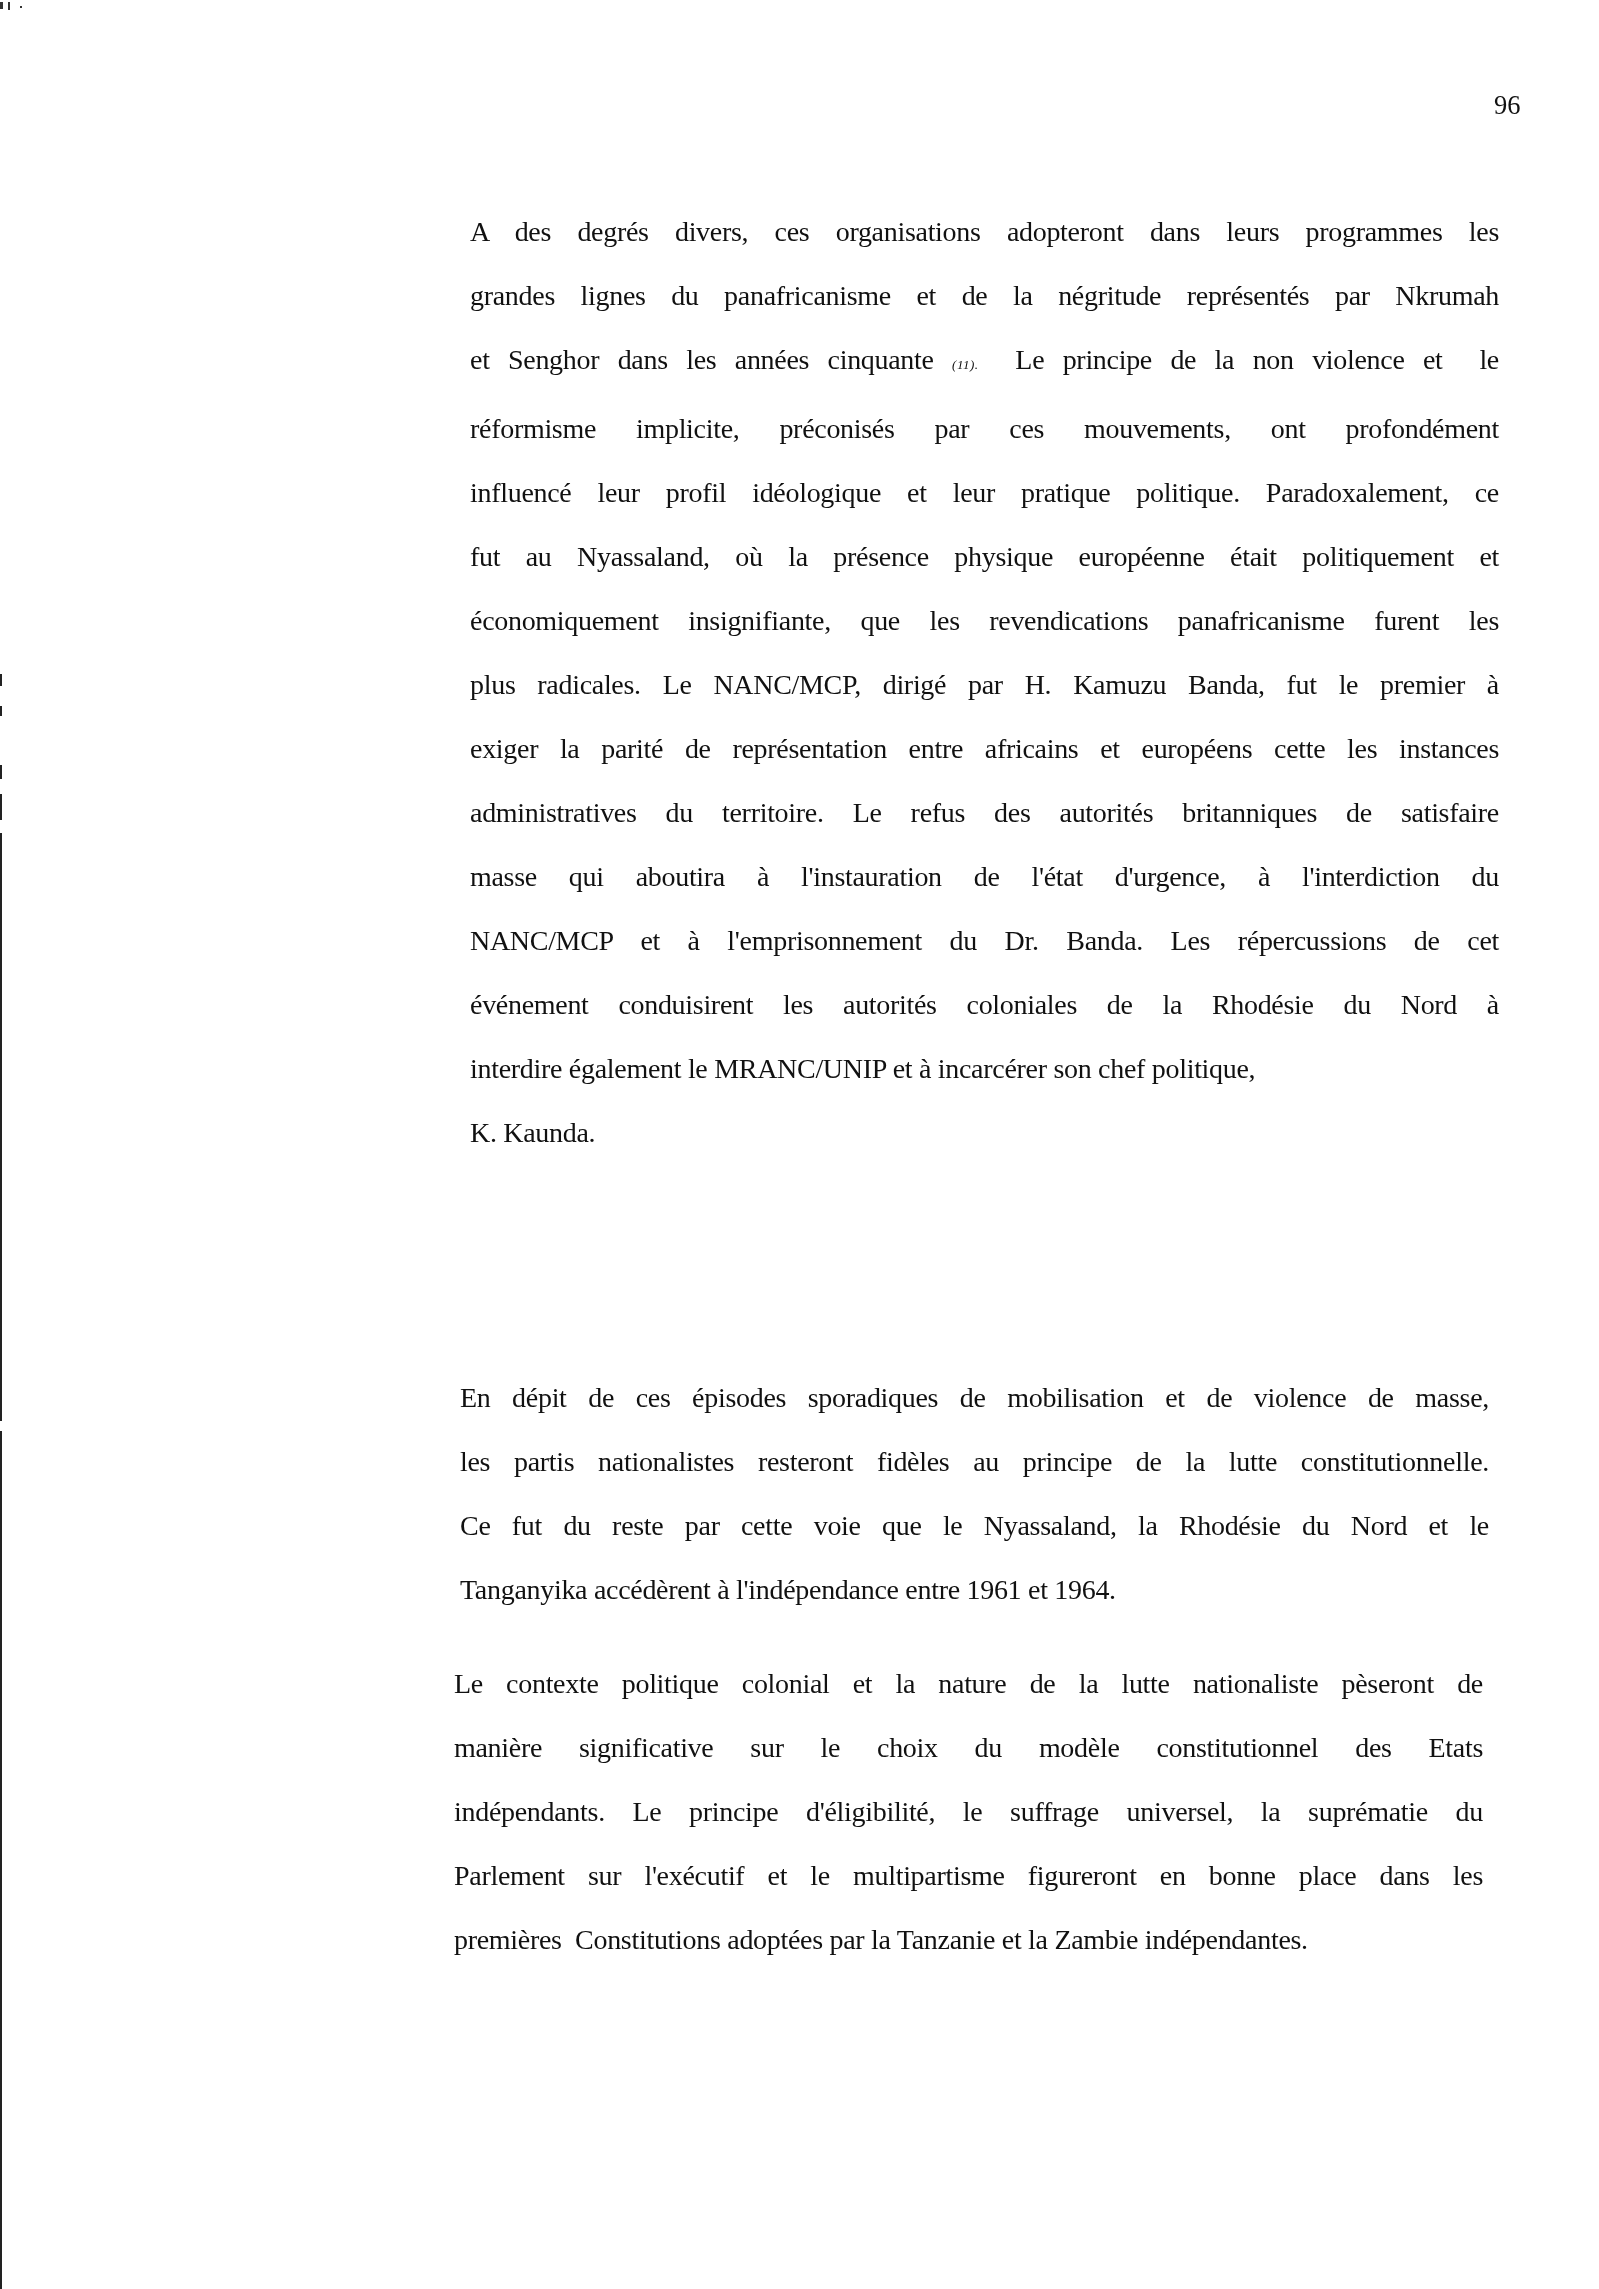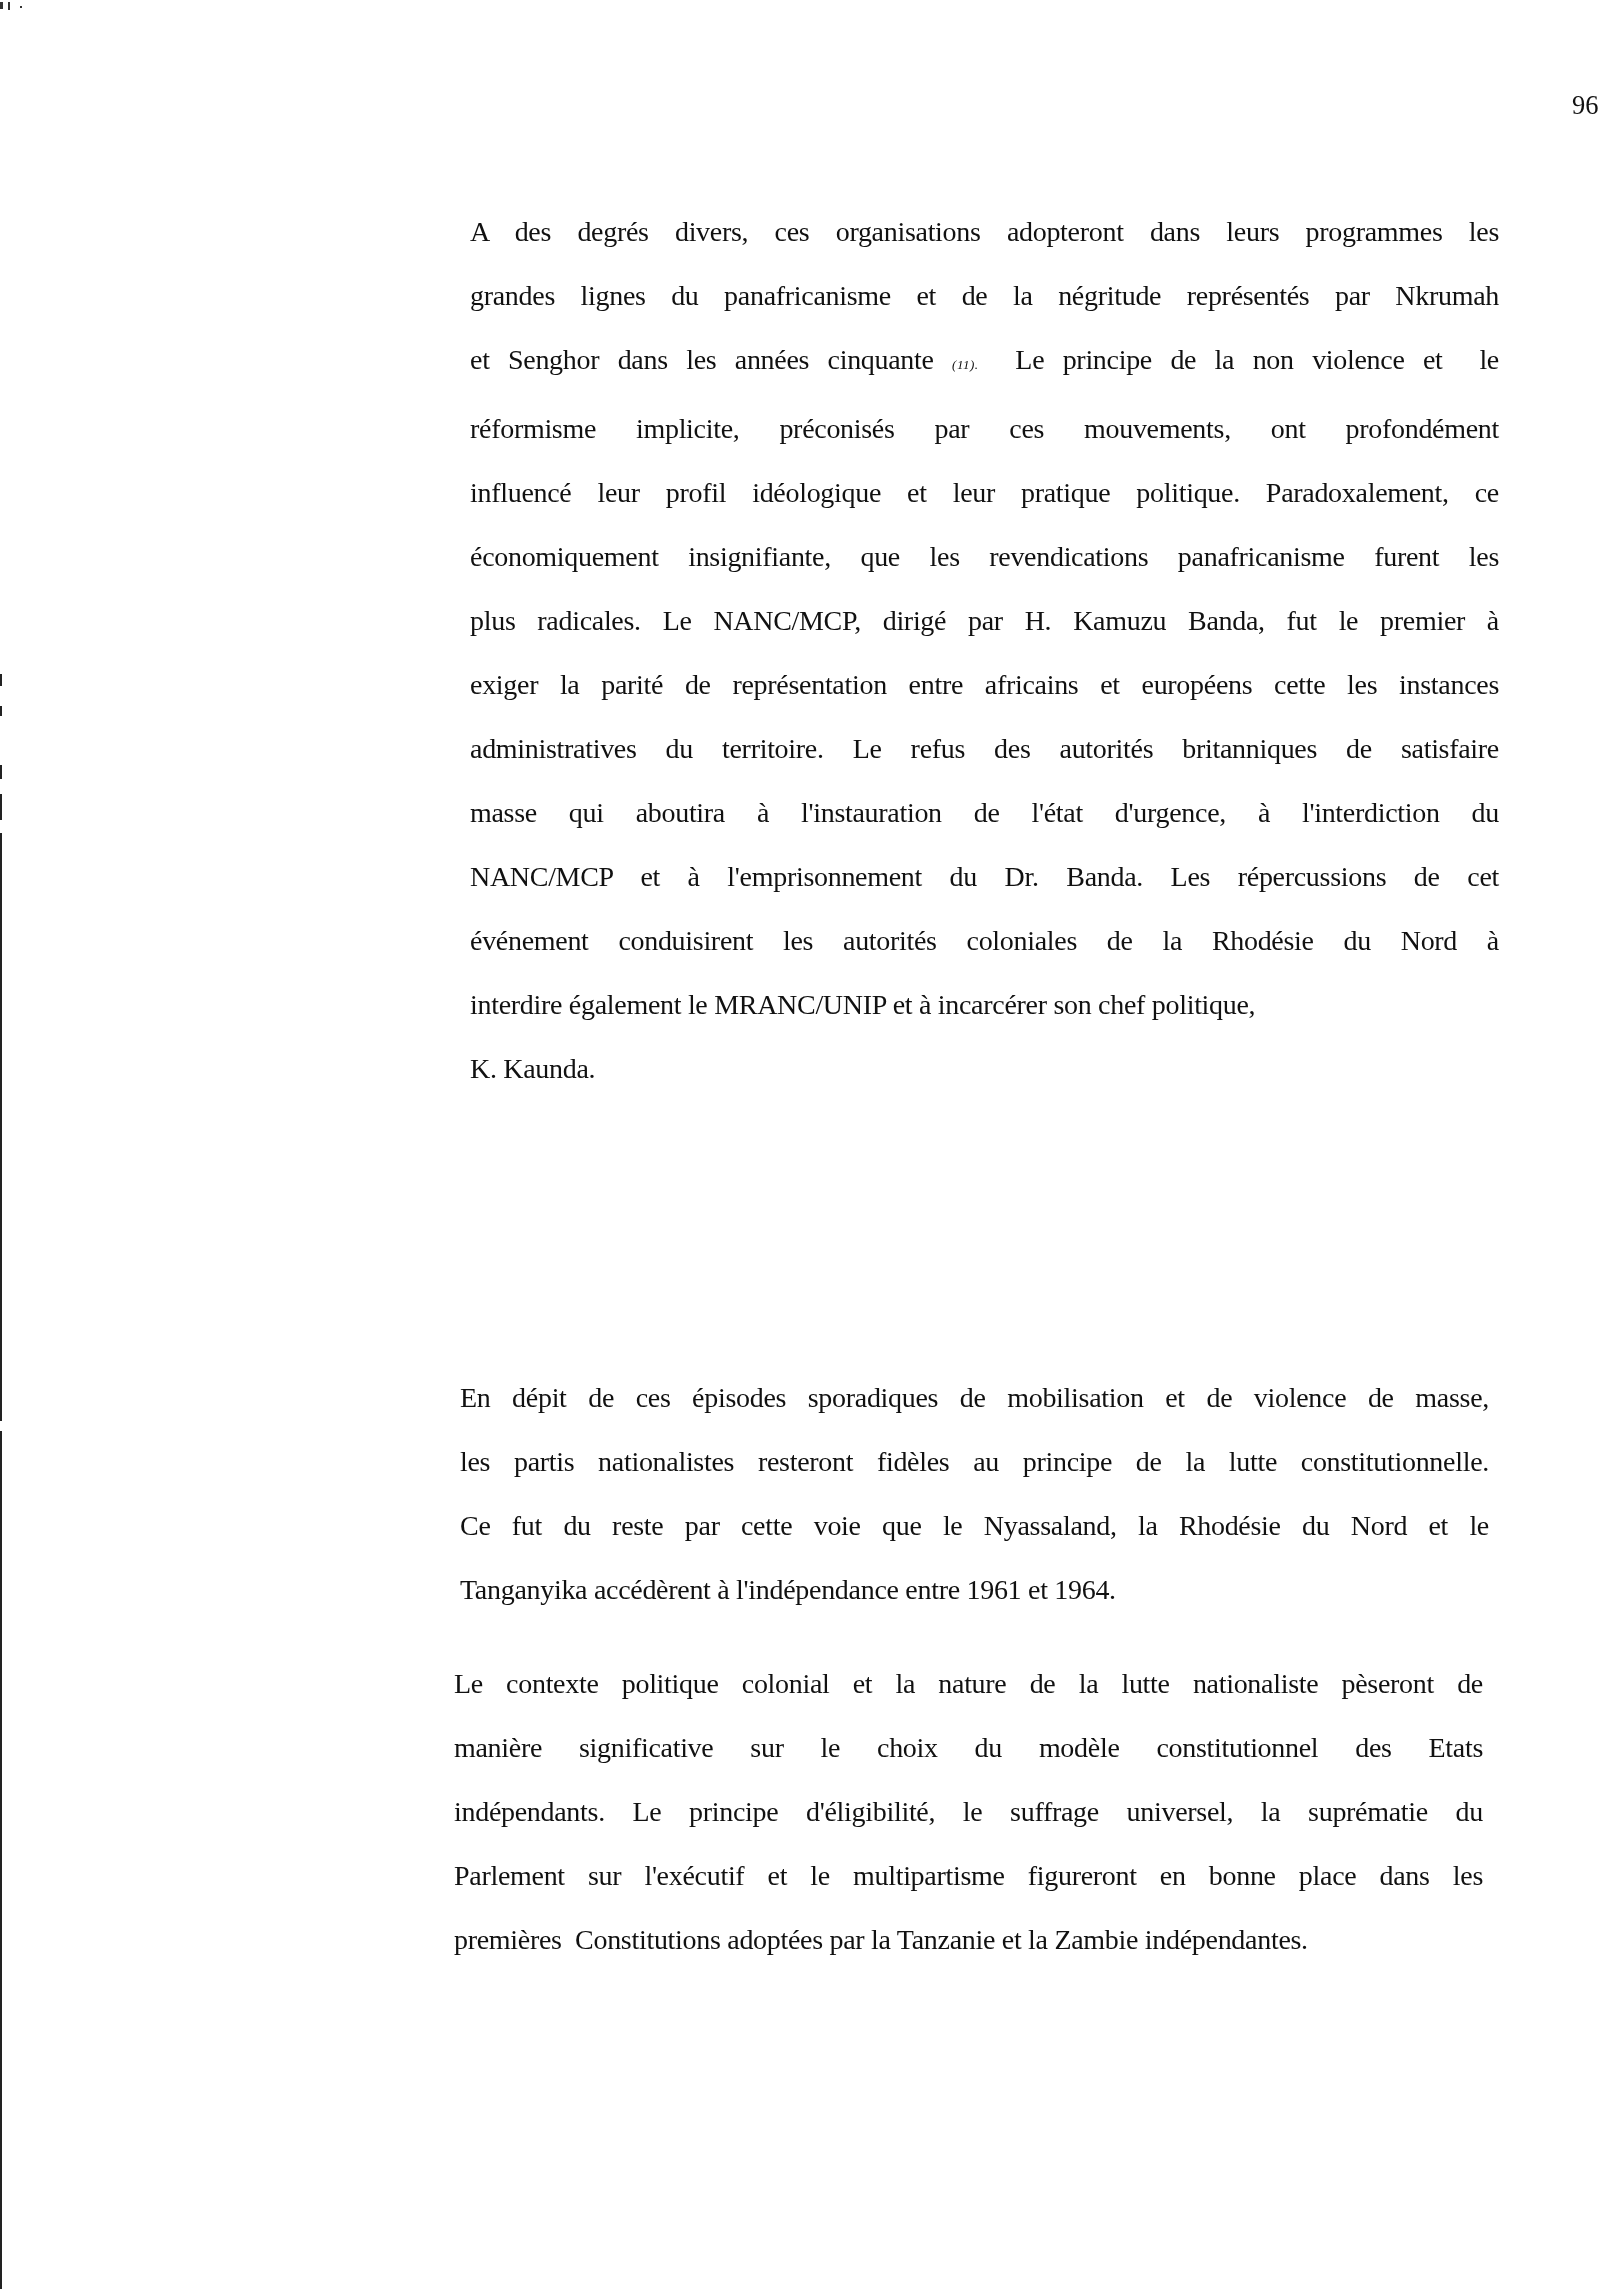--- a/index.html
+++ b/index.html
@@ -11,21 +11,21 @@
     width: 1600px;
     height: 2290px;
     position: relative;
     overflow: hidden;
     font-family: "Liberation Serif", "DejaVu Serif", serif;
     color: #111111;
   }
   .page-number {
     position: absolute;
     top: 90px;
-    left: 1572px;
+    left: 1494px;
     font-size: 26.5px;
     letter-spacing: 0px;
   }
   .text-block {
     position: absolute;
     left: 454px;
     width: 1029px;
     font-size: 28px;
     line-height: 64px;
     text-align: justify;
@@ -75,20 +75,21 @@
 <div class="scan-edge" style="top:1431px;height:859px;"></div>
 
 <div class="page-number">96</div>
 
 <div class="text-block p1">
   <span class="line">A des degrés divers, ces organisations adopteront dans leurs programmes les</span>
   <span class="line">grandes lignes du panafricanisme et de la négritude représentés par Nkrumah</span>
   <span class="line"><span>et Senghor dans les années cinquante </span><span class="ref">(11).</span><span style="white-space:pre;">  Le principe de la non violence et  le</span></span>
   <span class="line">réformisme implicite, préconisés par ces mouvements, ont profondément</span>
   <span class="line">influencé leur profil idéologique et leur pratique politique. Paradoxalement, ce</span>
+  <span class="line">fut  au Nyassaland, où la présence physique européenne était politiquement et</span>
   <span class="line">économiquement  insignifiante, que les revendications panafricanisme furent les</span>
   <span class="line">plus radicales. Le NANC/MCP, dirigé par H. Kamuzu Banda, fut le premier à</span>
   <span class="line">exiger la parité de représentation entre africains et européens cette les instances</span>
   <span class="line">administratives du territoire. Le refus des autorités britanniques de satisfaire</span>
   <span class="line">masse qui aboutira à l'instauration de l'état d'urgence, à l'interdiction du</span>
   <span class="line">NANC/MCP et à l'emprisonnement du Dr. Banda. Les répercussions de cet</span>
   <span class="line">événement conduisirent les autorités coloniales de la Rhodésie du Nord à</span>
   <span class="line last" style="width:985px;">interdire également le MRANC/UNIP et à incarcérer son chef politique,</span>
   <span class="line last">K. Kaunda.</span>
 </div>

